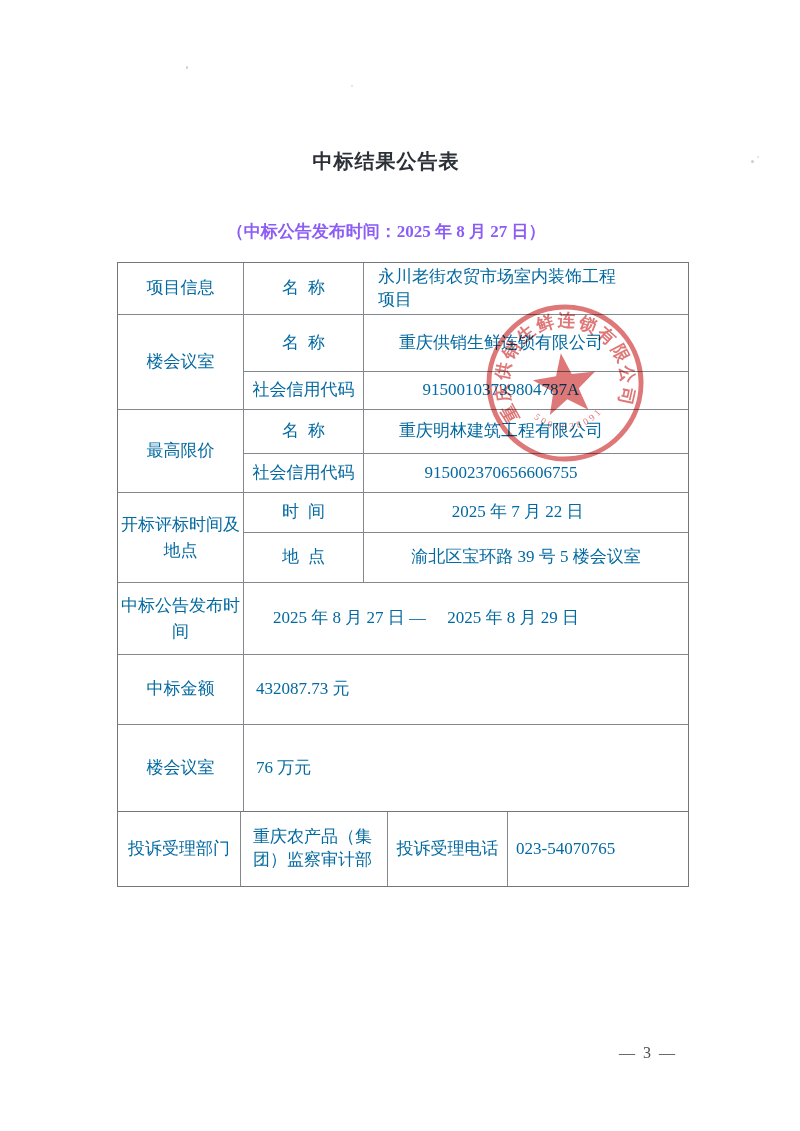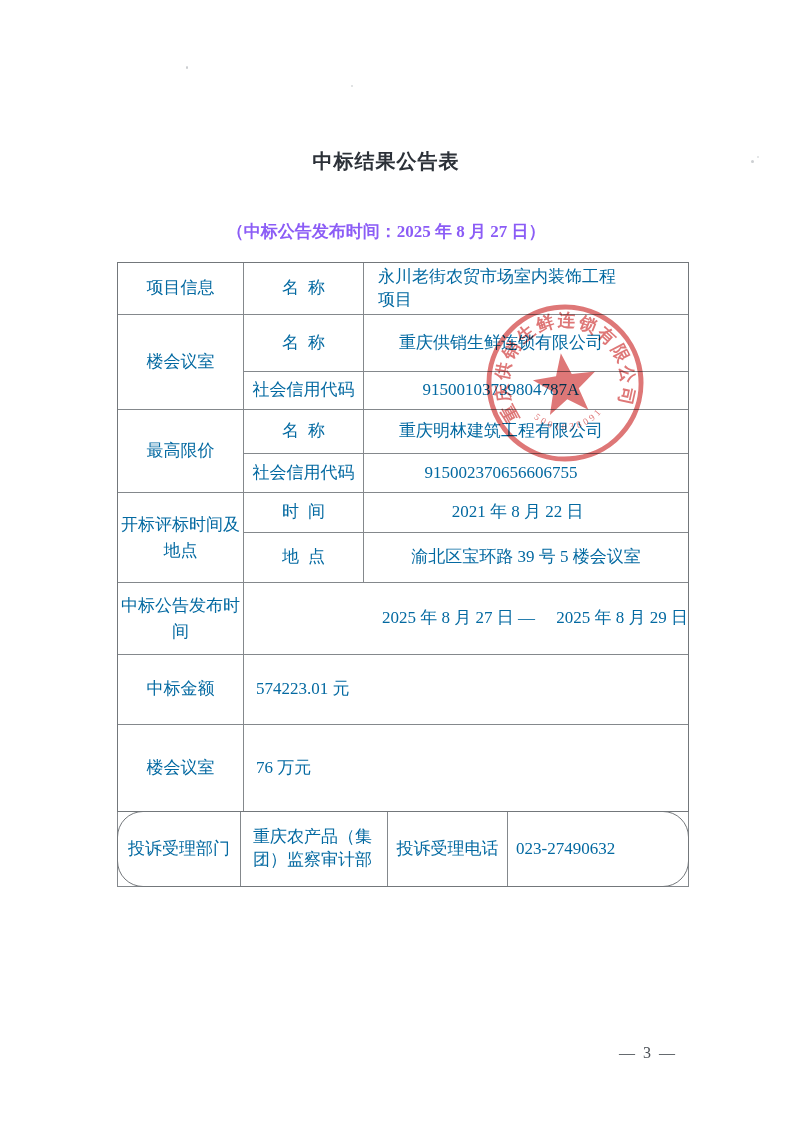--- a/index.html
+++ b/index.html
@@ -48,27 +48,27 @@
     color: #0369a1;
   }
   td {
     border: 1px solid #84888c;
     text-align: center;
     vertical-align: middle;
     padding: 0;
     line-height: 1.35;
     overflow: hidden;
   }
-  table.bottom { margin-top: -1px; border-radius: 26px; }
+  table.bottom { margin-top: -1px; }
   .outer { outline: 1px solid #73777b; outline-offset: -1px; }
   .left-label { line-height: 1.5; }
   .spread2 { letter-spacing: 9px; text-indent: 9px; text-align: center; }
   .val-left { text-align: left; white-space: pre-line; }
   .pl14 { padding-left: 14px; padding-right: 60px; margin-top: 28px; }
-  .pl29 { padding-left: 29px; text-align: right; }
+  .pl29 { padding-left: 29px; }
   .pl12 { padding-left: 12px; }
   .pl6  { padding-left: 8px; text-align: left; }
   .shift-l { padding-right: 50px; }
   .shift-s { padding-right: 17px; }
   .stamp {
     position: absolute;
     left: 480px;
     top: 298px;
     mix-blend-mode: multiply;
     opacity: 0.85;
@@ -133,33 +133,33 @@
         <td class="spread2">名称</td>
         <td class="shift-l">重庆明林建筑工程有限公司</td>
       </tr>
       <tr style="height:39px">
         <td>社会信用代码</td>
         <td class="shift-l">915002370656606755</td>
       </tr>
       <tr style="height:40px">
         <td rowspan="2" class="left-label">开标评标时间及地点</td>
         <td class="spread2">时间</td>
-        <td class="shift-s">2021 年 8 月 22 日</td>
+        <td class="shift-s">2025 年 7 月 22 日</td>
       </tr>
       <tr style="height:50px">
         <td class="spread2">地点</td>
         <td>渝北区宝环路 39 号 5 楼会议室</td>
       </tr>
       <tr style="height:72px">
         <td class="left-label">中标公告发布时间</td>
         <td colspan="2" class="val-left pl29">2025 年 8 月 27 日 —　 2025 年 8 月 29 日</td>
       </tr>
       <tr style="height:70px">
         <td>中标金额</td>
-        <td colspan="2" class="val-left pl12">574223.01 元</td>
+        <td colspan="2" class="val-left pl12">432087.73 元</td>
       </tr>
       <tr style="height:87px">
         <td>楼会议室</td>
         <td colspan="2" class="val-left pl12">76 万元</td>
       </tr>
     </tbody>
       </table>
 
     <table class="bottom outer">
       <colgroup>
@@ -167,21 +167,21 @@
           <col style="width:147px">
           <col style="width:120px">
           <col style="width:181px">
         </colgroup>
       <tbody>
           <tr style="height:75px">
         <td>投诉受理部门</td>
         <td class="val-left pl12">重庆农产品（集
 团）监察审计部</td>
         <td>投诉受理电话</td>
-        <td class="pl6">023-27490632</td>
+        <td class="pl6">023-54070765</td>
       </tr>
     </tbody>
       </table>
 
   </div>
 
   <svg class="stamp" width="170" height="170" viewBox="-85 -85 170 170">
     <circle r="76" fill="none" stroke="#d95f5f" stroke-width="5"></circle>
     <path id="sealArcTop" d="M -49.4 28.5 A 57 57 0 1 1 49.4 28.5" fill="none"></path>
     <text font-size="17.5" fill="#d95f5f" font-weight="bold" letter-spacing="1">

